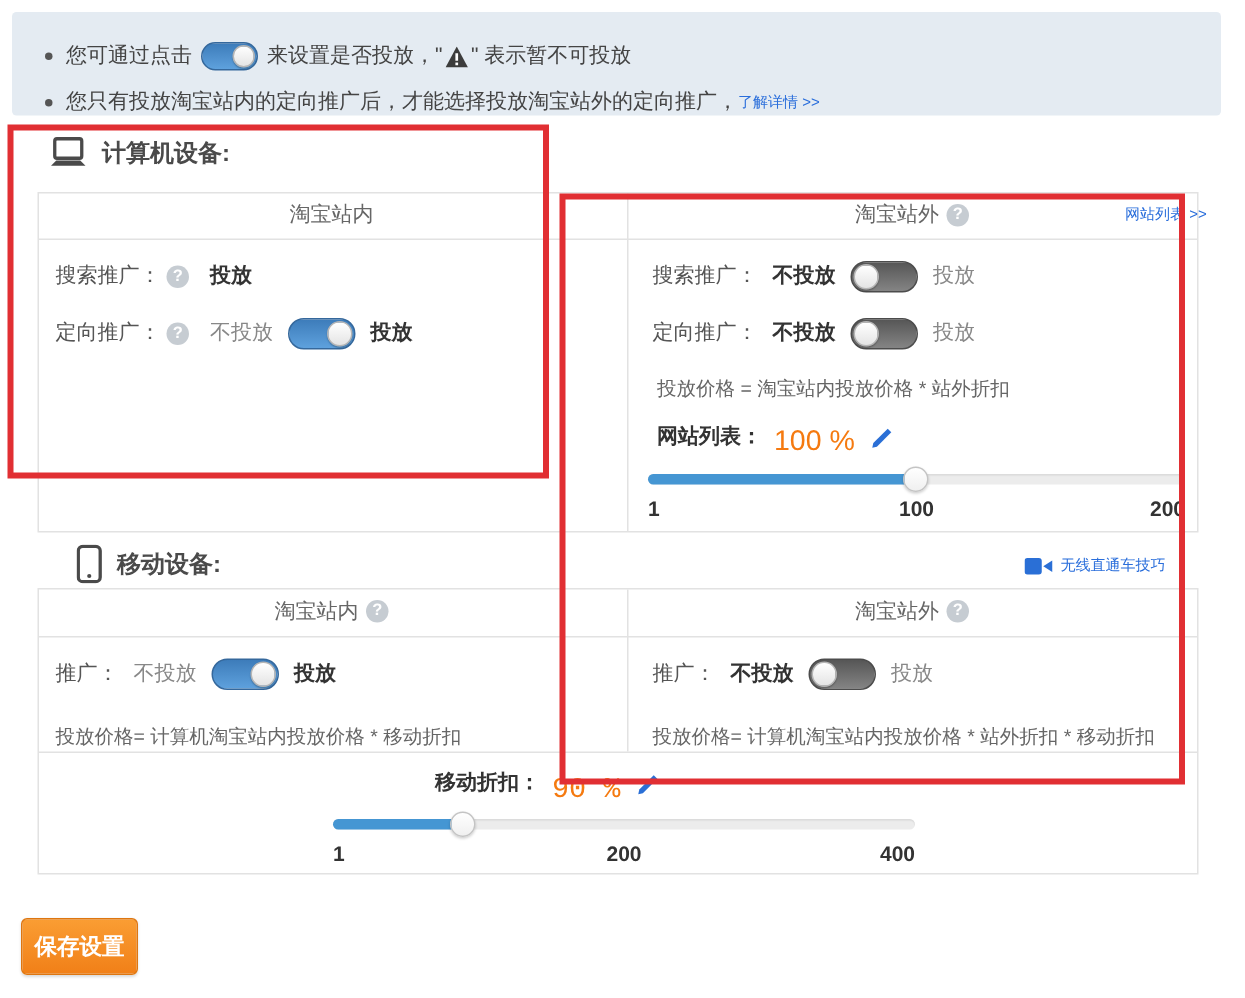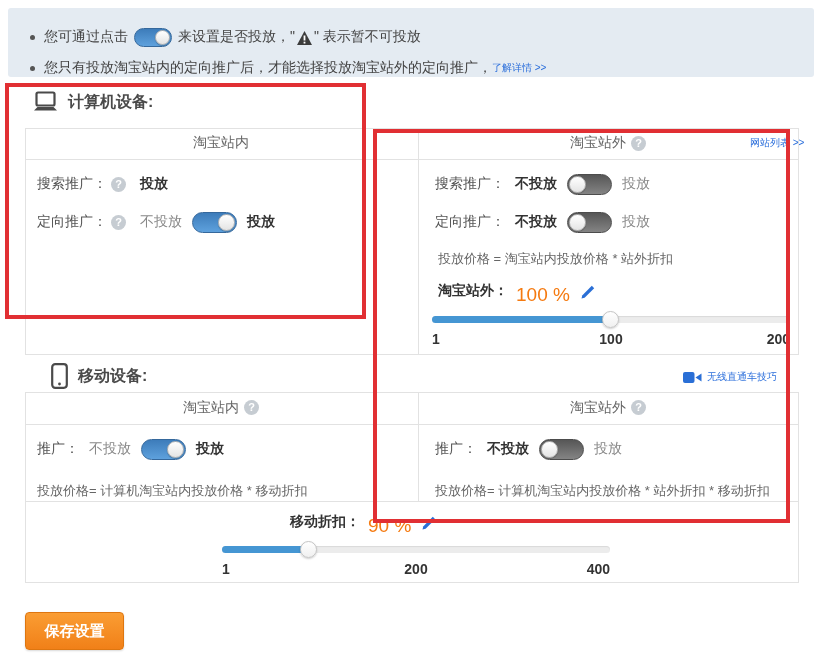--- a/index.html
+++ b/index.html
@@ -58,21 +58,21 @@
   .slider { position:absolute; height:7px; border-radius:4px; background:#ececec; box-shadow:inset 0 1px 1px rgba(0,0,0,.08); cursor:pointer; }
   .slider .fill { position:absolute; left:0; top:0; height:7px; border-radius:4px 0 0 4px; background:#4596d3; }
   .slider .handle { position:absolute; top:-5px; width:17px; height:17px; border-radius:50%;
                     background:linear-gradient(#ffffff,#f0f0f0); border:1px solid #c4c4c4; box-shadow:0 1px 2px rgba(0,0,0,.2); cursor:pointer; }
   .scale { position:absolute; height:16px; font-size:14px; font-weight:bold; color:#333; }
   .scale .s-min { position:absolute; left:0; }
   .scale .s-mid { position:absolute; left:50%; transform:translateX(-50%); }
   .scale .s-max { position:absolute; right:0; }
 
   
-  .save-btn { position:absolute; left:25px; top:612px; width:99px; height:38px; border:1px solid #de7610; border-radius:4px;
+  .save-btn { position:absolute; left:14px; top:612px; width:78px; height:38px; border:1px solid #de7610; border-radius:4px;
               background:linear-gradient(#fa9d33,#f18018); color:#fff; font-size:15px; font-weight:bold;
               font-family:inherit; cursor:pointer; box-shadow:0 1px 2px rgba(0,0,0,.15); }
 
   
   .annot { position:absolute; border:4px solid #e12f33; pointer-events:none; z-index:50; }
 </style>
 </head>
 <body>
 
 <div id="app">
@@ -149,21 +149,21 @@
     <span class="state-active">不投放</span>
     <span class="toggle off">
         <span class="knob"></span>
       </span>
     <span class="state-idle">投放</span>
   </div>
 
   <div class="formula" style="left:438px; top:250px;">投放价格 = 淘宝站内投放价格 * 站外折扣</div>
 
   <div class="discount-line" style="left:438px; top:279px; height:24px;">
-    <span class="discount-lbl">淘宝站外：</span>
+    <span class="discount-lbl">网站列表：</span>
     <span class="discount-val">100 %</span>
     <svg class="edit-icon" width="16" height="16" viewBox="0 0 16 16">
       <path d="M1.5 14.5 L4.6 13.8 L14.2 4.2 L11.8 1.8 L2.2 11.4 Z" fill="#2a6fd6"></path>
     </svg>
   </div>
 
   <div class="slider" style="left:432px; top:316px; width:358px;">
     <div class="fill" style="width:50%;"></div>
     <div class="handle" style="left:calc(50% - 9px);"></div>
   </div>
@@ -217,21 +217,21 @@
   <div class="rowline" style="left:435px; top:436px; height:26px;">
     <span class="lbl">推广：</span>
     <span class="state-active">不投放</span>
     <span class="toggle off">
         <span class="knob"></span>
       </span>
     <span class="state-idle">投放</span>
   </div>
   <div class="formula" style="left:435px; top:482px;">投放价格= 计算机淘宝站内投放价格 * 站外折扣 * 移动折扣</div>
 
-  <div class="discount-line" style="left:290px; top:510px; height:24px;">
+  <div class="discount-line" style="left:290px; top:510px; height:24px;font-family:Liberation Mono, monospace;">
     <span class="discount-lbl">移动折扣：</span>
     <span class="discount-val">90 %</span>
     <svg class="edit-icon" width="16" height="16" viewBox="0 0 16 16">
       <path d="M1.5 14.5 L4.6 13.8 L14.2 4.2 L11.8 1.8 L2.2 11.4 Z" fill="#2a6fd6"></path>
     </svg>
   </div>
 
   <div class="slider" style="left:222px; top:546px; width:388px;">
     <div class="fill" style="width:22.3%;"></div>
     <div class="handle" style="left:calc(22.3% - 9px);"></div>

